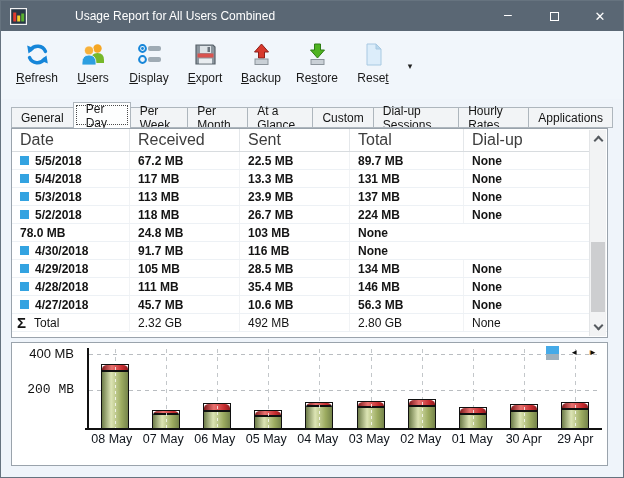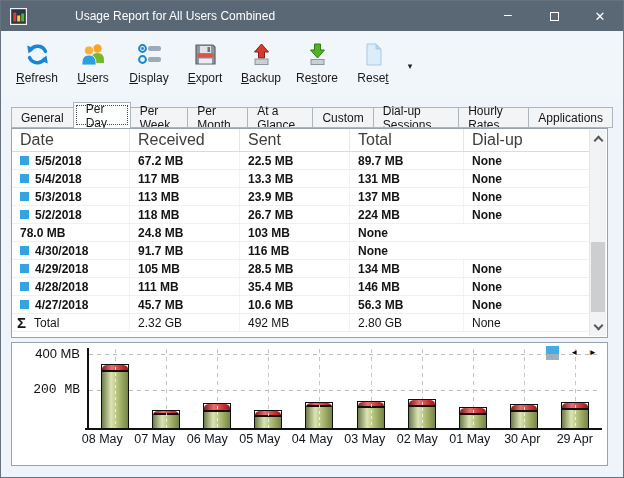--- a/index.html
+++ b/index.html
@@ -45,36 +45,36 @@
   .sb-arrow{position:absolute;left:0;width:16px;height:17px;display:flex;align-items:center;justify-content:center;}
   .sb-up{top:0;}
   .sb-down{bottom:0;}
   .chev{width:7px;height:7px;border-right:2px solid #555a5f;border-bottom:2px solid #555a5f;}
   .chev.up{transform:rotate(-135deg);margin-top:4px;}
   .chev.down{transform:rotate(45deg);margin-bottom:4px;}
   .sb-thumb{position:absolute;left:1px;width:14px;top:112px;height:70px;background:#cdced0;}
 
   
   .chart-panel{position:absolute;top:341px;left:10px;width:597px;height:124px;background:#ffffff;border:1px solid #9aa3ac;}
-  .ytick{position:absolute;left:6px;width:62px;height:14px;font-size:13px;color:#111;text-align:right;line-height:14px;}
+  .ytick{position:absolute;left:0;width:62px;height:14px;font-size:13px;color:#111;text-align:right;line-height:14px;}
   .ytick.t400{top:4px;}
   .ytick.t200{top:40px;font-family:Liberation Mono, monospace;}
   .yaxis{position:absolute;left:75px;top:5px;width:2px;height:81px;background:#111;}
   .baseline{position:absolute;left:73px;right:5px;top:85px;height:2px;background:#111;}
   .hgrid{position:absolute;left:77px;right:6px;height:1px;background:repeating-linear-gradient(90deg,#b9bdc1 0 4px,transparent 4px 8px);}
   .hgrid.g400{top:11px;}
   .hgrid.g200{top:47px;}
   .plot{position:absolute;left:77px;right:6px;top:6px;height:79px;display:flex;}
   .slot{flex:1 1 0;position:relative;}
   .vgrid{position:absolute;left:50%;top:0;bottom:0;width:1px;background:repeating-linear-gradient(180deg,#c3c7ca 0 4px,transparent 4px 8px);}
   .bar{position:absolute;bottom:0;left:50%;transform:translateX(-50%);width:28px;border:1px solid #101010;border-bottom:none;display:flex;flex-direction:column;}
   .bar-cap{background:linear-gradient(90deg,#7e181b,#e9716f 38%,#c3292c 80%,#8c1d20);border-bottom:2px solid #101010;border-radius:5px 5px 0 0/4px 4px 0 0;}
   .bar-body{flex:1 1 auto;background:linear-gradient(90deg,#6d7c49,#dce4b4 35%,#9cab60 75%,#75844b);}
   .bar::after{content:"";position:absolute;left:50%;top:2px;bottom:0;width:1px;background:repeating-linear-gradient(180deg,rgba(255,255,255,.75) 0 3px,transparent 3px 6px);}
-  .xlabels{position:absolute;left:64px;right:6px;top:89px;display:flex;justify-content:flex-end;}
+  .xlabels{position:absolute;left:74px;right:6px;top:89px;display:flex;justify-content:flex-end;}
   .xlab{flex:1 1 0;text-align:center;font-size:12.5px;color:#10151c;white-space:nowrap;}
   .chart-scroller{position:absolute;top:3px;right:10px;display:flex;align-items:center;gap:11px;z-index:2;}
   .scroll-thumb{width:13px;height:14px;background:linear-gradient(180deg,#45aae8 0 55%,#9fb0bc 55% 100%);}
   .scr-arrow{font-size:8px;color:#0b0b0b;line-height:10px;}
   .scr-arrow.right{text-shadow:-1px 0 0 #efa23c;}
 </style>
 </head>
 <body>
 
 <div class="window">

